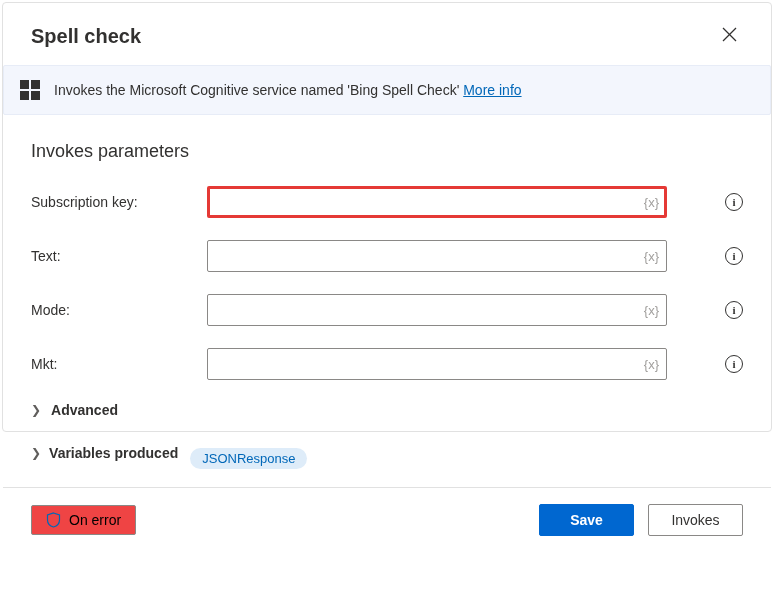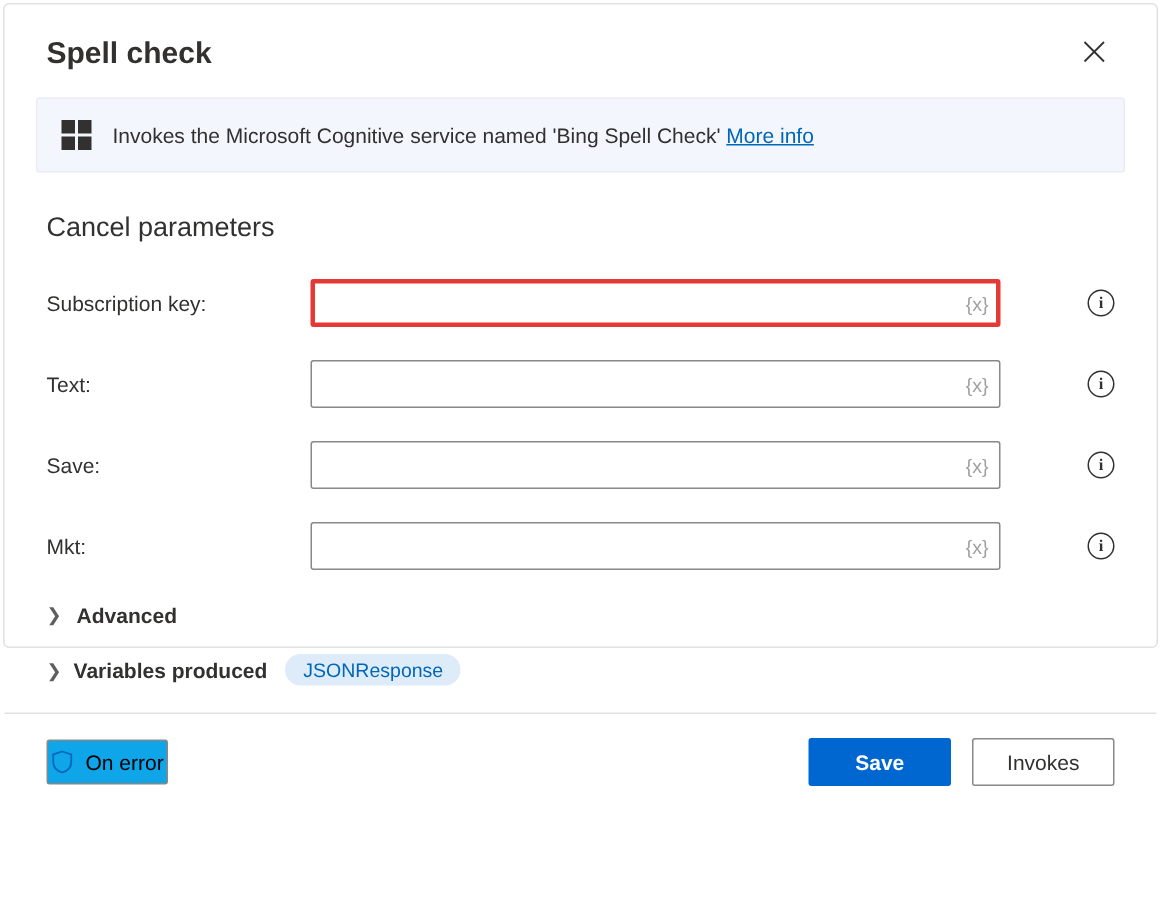--- a/index.html
+++ b/index.html
@@ -38,21 +38,21 @@
       color: #323130;
     }
     .close-btn {
       cursor: pointer;
       padding: 6px;
       color: #323130;
     }
     .info-banner {
       background: #f3f6fd;
       border: 1px solid #e7ecf7;
-      margin: 0 21px;
+      margin: 0 0;
       padding: 14px 16px;
       display: flex;
       align-items: center;
       gap: 14px;
       border-radius: 2px;
     }
     .logo-squares {
       display: grid;
       grid-template-columns: 9px 9px;
       grid-template-rows: 9px 9px;
@@ -145,39 +145,40 @@
       font-weight: 600;
       color: #323130;
     }
     .pill {
       background: #deecf9;
       color: #0067b8;
       padding: 3px 12px;
       border-radius: 12px;
       font-size: 13px;
       margin-left: 4px;
+      margin-top: 12px;
     }
     .variables-row {
       display: flex;
       align-items: center;
       gap: 8px;
     }
     .footer {
       margin-top: auto;
       border-top: 1px solid #e1e1e1;
       padding: 16px 28px;
       display: flex;
       align-items: center;
       justify-content: space-between;
     }
     .on-error-btn {
       border: 1px solid #8a8886;
-      background: #0ea5e9;
+      background: #ef4444;
       border-radius: 2px;
-      padding: 6px 2px;
+      padding: 6px 14px;
       display: flex;
       align-items: flex-start;
       gap: 8px;
       cursor: pointer;
       font-size: 14px;
       font-family: inherit;
     }
     .shield-icon {
       color: #0067b8;
     }
@@ -228,42 +229,42 @@
         <div></div>
         <div></div>
         <div></div>
     </div>
     <div class="banner-text">
       <span>Invokes the Microsoft Cognitive service named 'Bing Spell Check' </span><a class="banner-link">More info</a>
     </div>
   </div>
 
   <div class="section">
-    <div class="section-title">Cancel parameters</div>
+    <div class="section-title">Invokes parameters</div>
 
     <div class="field-row">
       <div class="field-label">Subscription key:</div>
       <div class="input-wrapper">
         <input type="text" class="text-input highlighted" value="" style="">
         <span class="var-icon">{x}</span>
       </div>
       <div class="info-icon">i</div>
     </div>
 
     <div class="field-row">
       <div class="field-label">Text:</div>
       <div class="input-wrapper">
         <input type="text" class="text-input" value="" style="">
         <span class="var-icon">{x}</span>
       </div>
       <div class="info-icon">i</div>
     </div>
 
     <div class="field-row">
-      <div class="field-label">Save:</div>
+      <div class="field-label">Mode:</div>
       <div class="input-wrapper">
         <input type="text" class="text-input" value="" style="">
         <span class="var-icon">{x}</span>
       </div>
       <div class="info-icon">i</div>
     </div>
 
     <div class="field-row">
       <div class="field-label">Mkt:</div>
       <div class="input-wrapper">

